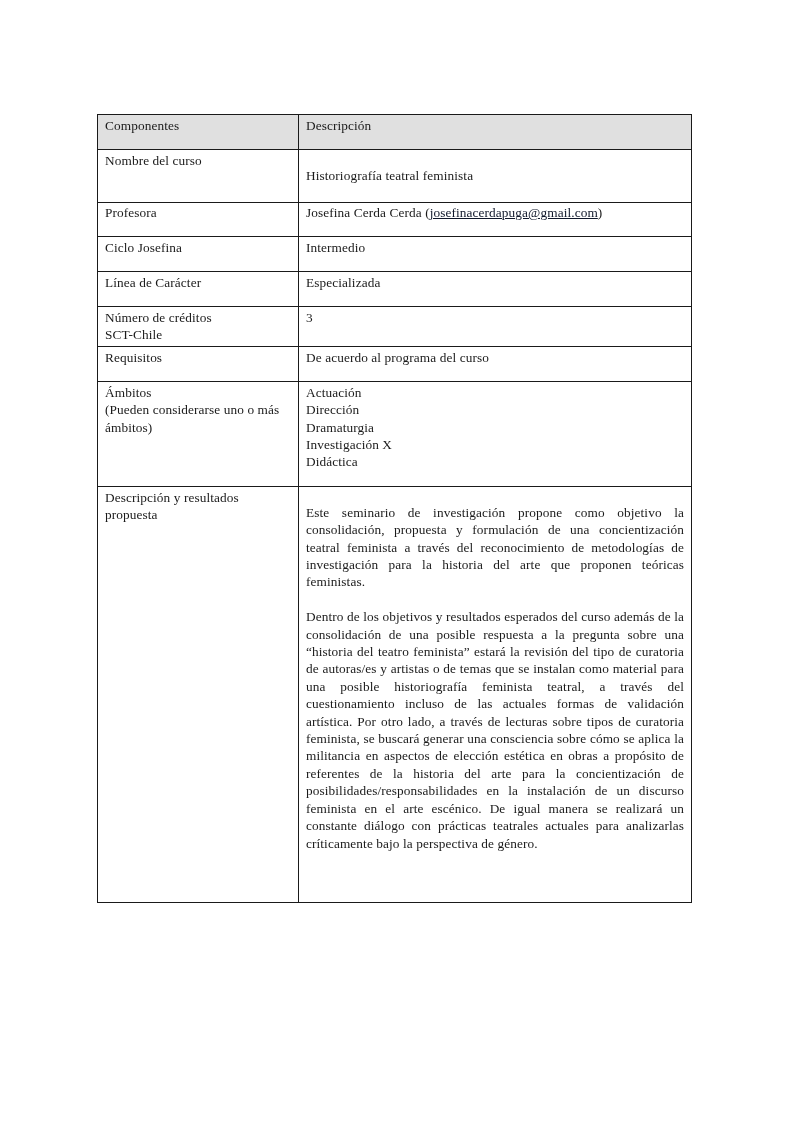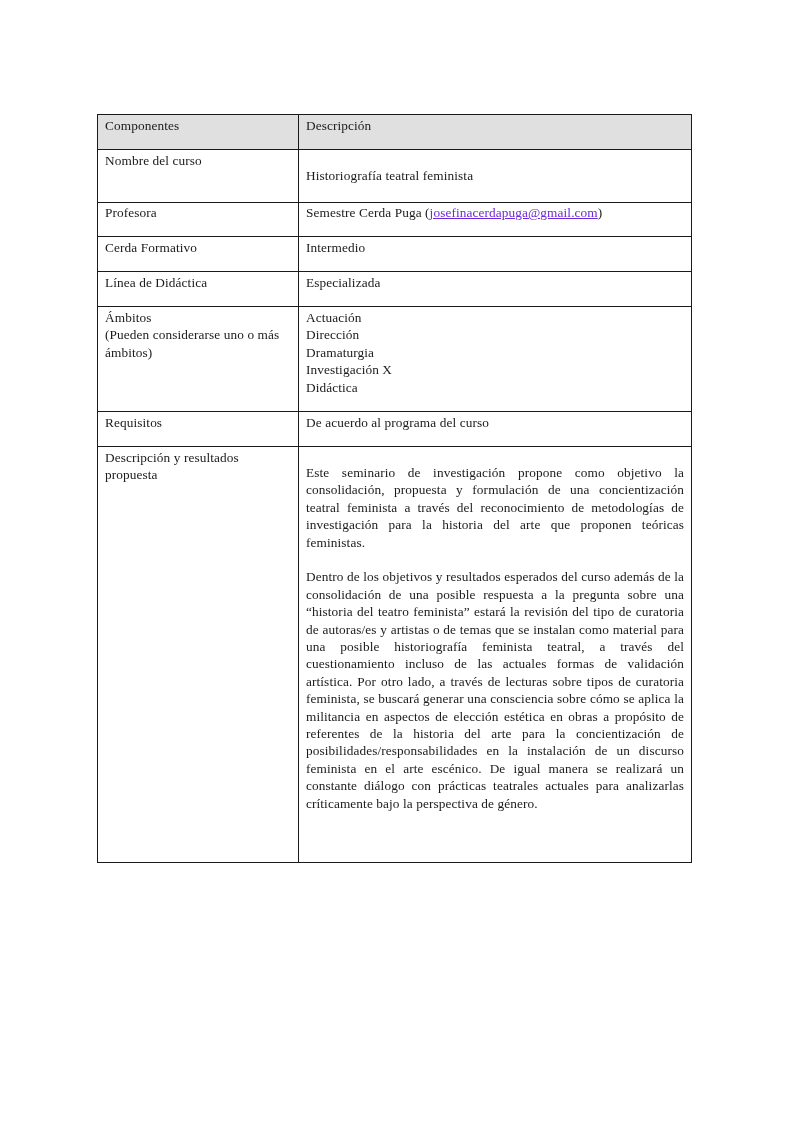--- a/index.html
+++ b/index.html
@@ -15,21 +15,21 @@
       border: 1.4px solid #1a1a1a; vertical-align: top;
       padding: 2px 7px 2px 7px; font-family: "Liberation Serif", "DejaVu Serif", serif;
       letter-spacing: 0.1px;
     }
     col.c1 { width: 201px; }
     col.c2 { width: 393px; }
     tr.hdr td { background: #e0e0e0; }
     .sans { font-family: "Liberation Sans", "DejaVu Sans", sans-serif; font-size: 13px; }
     .pad-top { padding-top: 17px !important; }
     .pad-top2 { padding-top: 19px !important; }
-    a.mail { color: #6d28d9; text-decoration: underline; }
+    a.mail { color: #0f172a; text-decoration: underline; }
     .just { text-align: justify; }
     .para { margin: 0 0 17.4px 0; }
     .para:last-child { margin-bottom: 0; }
     .list-line { display: block; }
   </style>
 </head>
 <body>
 
 <div class="page">
   <table class="course">
@@ -45,53 +45,60 @@
     </tr>
 
     <tr style="height:53px">
       <td>Nombre del curso</td>
       <td class="pad-top">Historiografía teatral feminista</td>
     </tr>
 
 
     <tr style="height:34px">
       <td style="padding-top:1px;padding-bottom:0">Profesora</td>
-      <td style="padding-top:1px;padding-bottom:0"><span>Semestre Cerda Puga (</span><a class="mail" href="#">josefinacerdapuga@gmail.com</a><span>)</span></td>
+      <td style="padding-top:1px;padding-bottom:0"><span>Josefina Cerda Cerda (</span><a class="mail" href="#">josefinacerdapuga@gmail.com</a><span>)</span></td>
     </tr>
 
     <tr style="height:35px">
-      <td>Cerda Formativo</td>
+      <td>Ciclo Josefina</td>
       <td>Intermedio</td>
     </tr>
 
     <tr style="height:35px">
-      <td>Línea de Didáctica</td>
+      <td>Línea de Carácter</td>
       <td>Especializada</td>
     </tr>
 
 
 
+    <tr style="height:35px">
+      <td>
+        <span class="list-line">Número de créditos</span>
+        <span class="list-line">SCT-Chile</span>
+      </td>
+      <td>3</td>
+    </tr>
+
+    <tr style="height:35px">
+      <td>Requisitos</td>
+      <td>De acuerdo al programa del curso</td>
+    </tr>
 
     <tr style="height:105px">
       <td>
         <span class="list-line">Ámbitos</span>
         <span class="list-line">(Pueden considerarse uno o más ámbitos)</span>
       </td>
       <td>
         <span class="list-line">Actuación</span>
         <span class="list-line">Dirección</span>
         <span class="list-line">Dramaturgia</span>
         <span class="list-line">Investigación X</span>
         <span class="list-line">Didáctica</span>
       </td>
-    </tr>
-
-    <tr style="height:35px">
-      <td>Requisitos</td>
-      <td>De acuerdo al programa del curso</td>
     </tr>
 
     <tr style="height:416px">
       <td>
             <span style="display:block;width:170px">Descripción y resultados propuesta</span>
           </td>
       <td class="just pad-top">
         <p class="para">Este seminario de investigación propone como objetivo la consolidación, propuesta y formulación de una concientización teatral feminista a través del reconocimiento de metodologías de investigación para la historia del arte que proponen teóricas feministas.</p>
         <p class="para">Dentro de los objetivos y resultados esperados del curso además de la consolidación de una posible respuesta a la pregunta sobre una “historia del teatro feminista” estará la revisión del tipo de curatoria de autoras/es y artistas o de temas que se instalan como material para una posible historiografía feminista teatral, a través del cuestionamiento incluso de las actuales formas de validación artística. Por otro lado, a través de lecturas sobre tipos de curatoria feminista, se buscará generar una consciencia sobre cómo se aplica la militancia en aspectos de elección estética en obras a propósito de referentes de la historia del arte para la concientización de posibilidades/responsabilidades en la instalación de un discurso feminista en el arte escénico. De igual manera se realizará un constante diálogo con prácticas teatrales actuales para analizarlas críticamente bajo la perspectiva de género.</p>
       </td>

